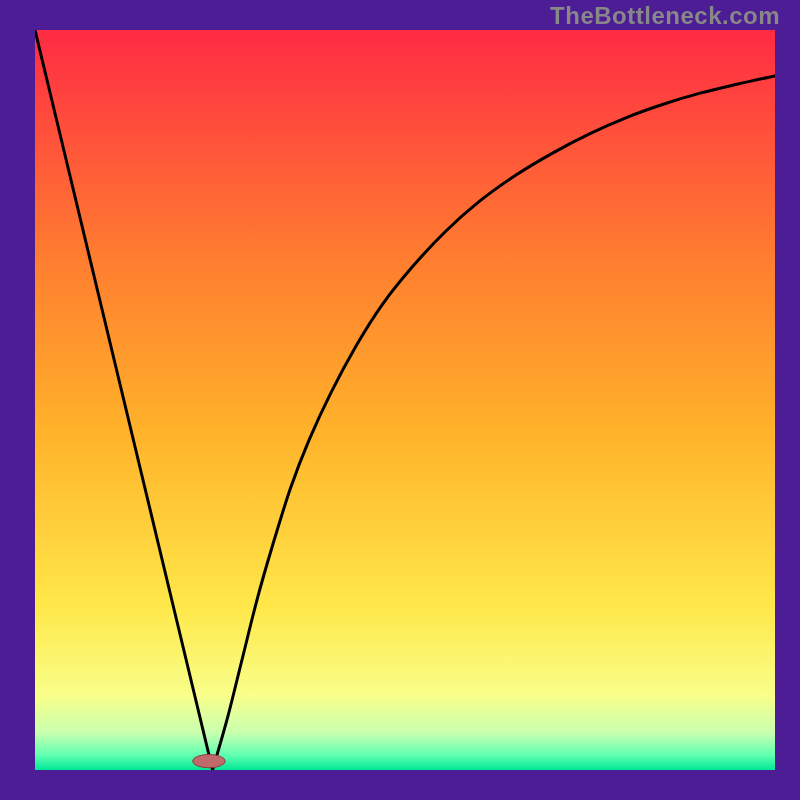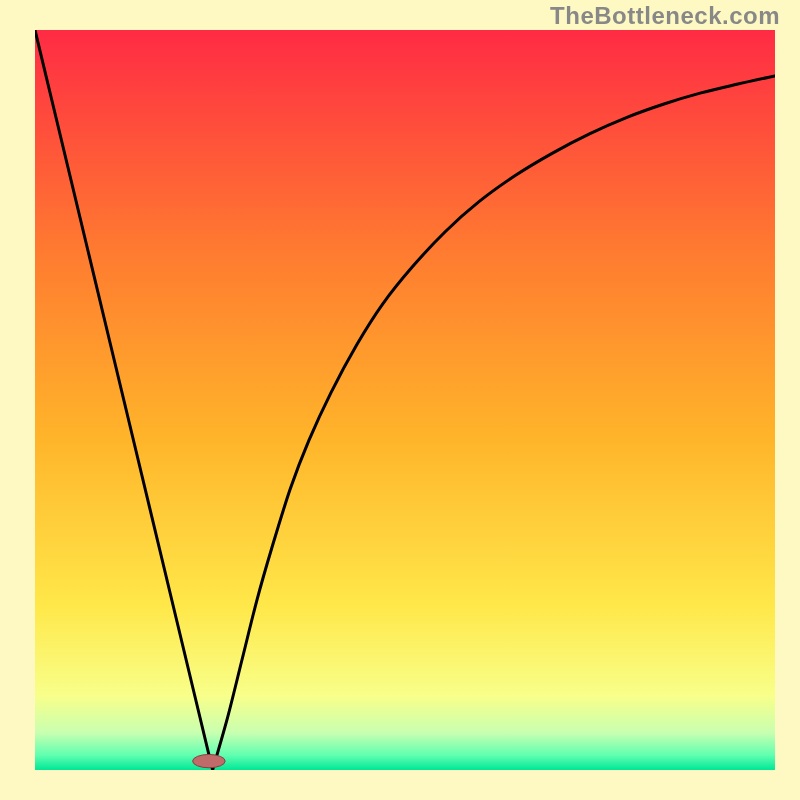--- a/index.html
+++ b/index.html
@@ -6,21 +6,21 @@
     margin: 0;
     padding: 0;
     width: 800px;
     height: 800px;
     background: #000;
     overflow: hidden;
   }
   .outer {
     width: 800px;
     height: 800px;
-    background: #fef9c3;
+    background: #4c1d95;
     position: relative;
   }
   .watermark {
     position: absolute;
     top: 2px;
     right: 20px;
     font-family: Arial, Helvetica, sans-serif;
     font-size: 24px;
     font-weight: bold;
     color: #888;

